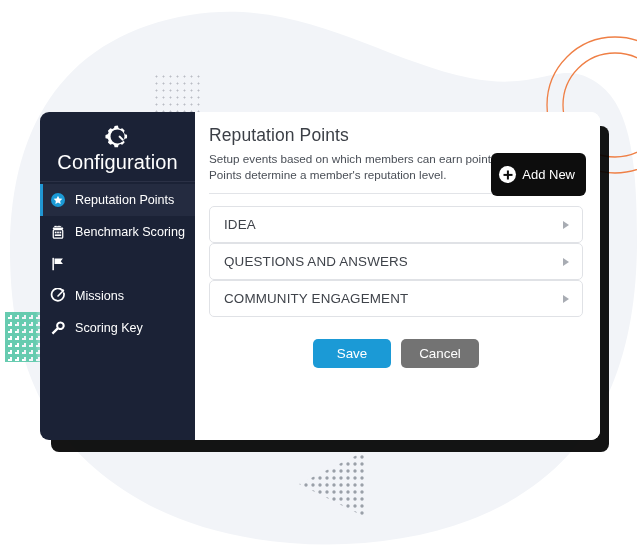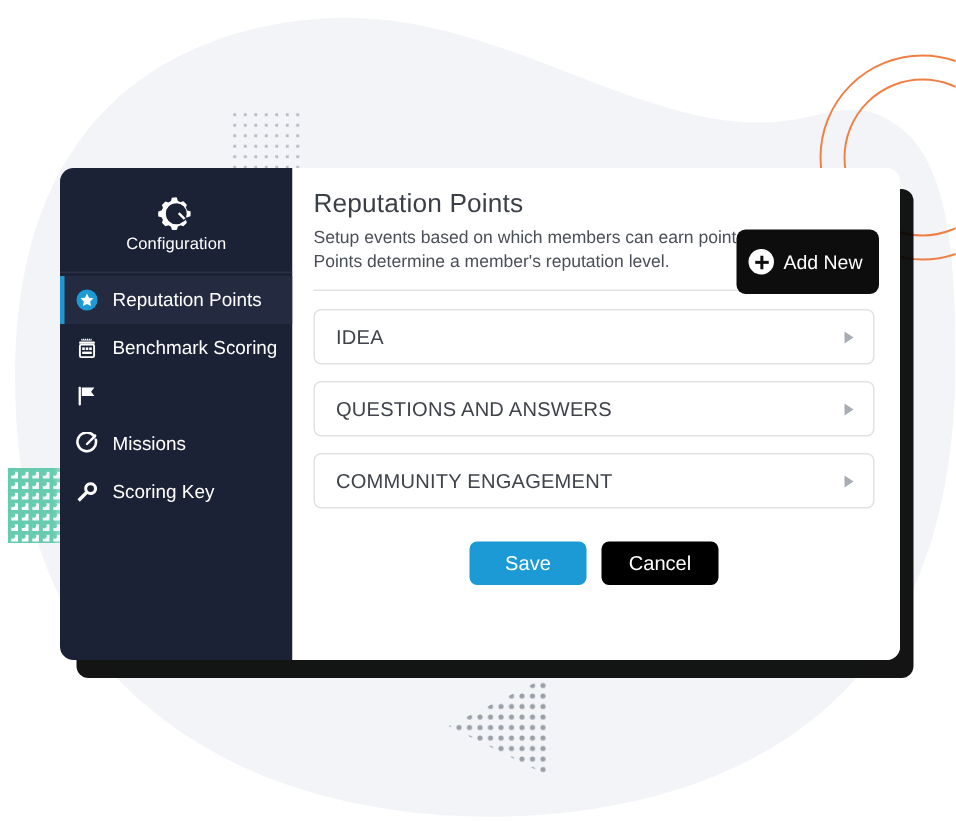--- a/index.html
+++ b/index.html
@@ -101,21 +101,21 @@
     flex-direction: column;
     align-items: center;
     justify-content: center;
     gap: 1px;
     border-bottom: 1px solid #2b3146;
     padding-top: 4px;
   }
   .brand-icon { line-height: 0; }
   .brand-label {
     color: #ffffff;
-    font-size: 11px;
+    font-size: 20px;
     letter-spacing: 0.1px;
   }
   .sidebar-nav {
     padding-top: 2px;
     display: flex;
     flex-direction: column;
   }
   .nav-item {
     display: flex;
     align-items: center;
@@ -215,21 +215,21 @@
 
   .divider {
     height: 1px;
     background: #e2e4e8;
     margin: 11px 0 12px 0;
   }
 
   .accordion-list {
     display: flex;
     flex-direction: column;
-    gap: 11px;
+    gap: 0;
   }
   .accordion-row {
     border: 1px solid #e0e2e6;
     border-radius: 5px;
     height: 35px;
     display: flex;
     align-items: center;
     justify-content: space-between;
     padding: 0 13px 0 14px;
     font-size: 13.4px;
@@ -255,21 +255,21 @@
     border: none;
     border-radius: 5px;
     height: 29px;
     min-width: 78px;
     font-size: 13.4px;
     font-family: "Liberation Sans", sans-serif;
     cursor: pointer;
     color: #ffffff;
   }
   .btn-save { background: #1b9ad6; }
-  .btn-cancel { background: #000000; }
+  .btn-cancel { background: #737373; }
 </style>
 </head>
 <body>
 
 <div class="bg-layer">
 
   <svg class="bg-blob" viewBox="0 0 637 547">
     <path d="M 10 250
              C 10 120, 70 35, 190 15
              C 300 -3, 380 60, 470 78

